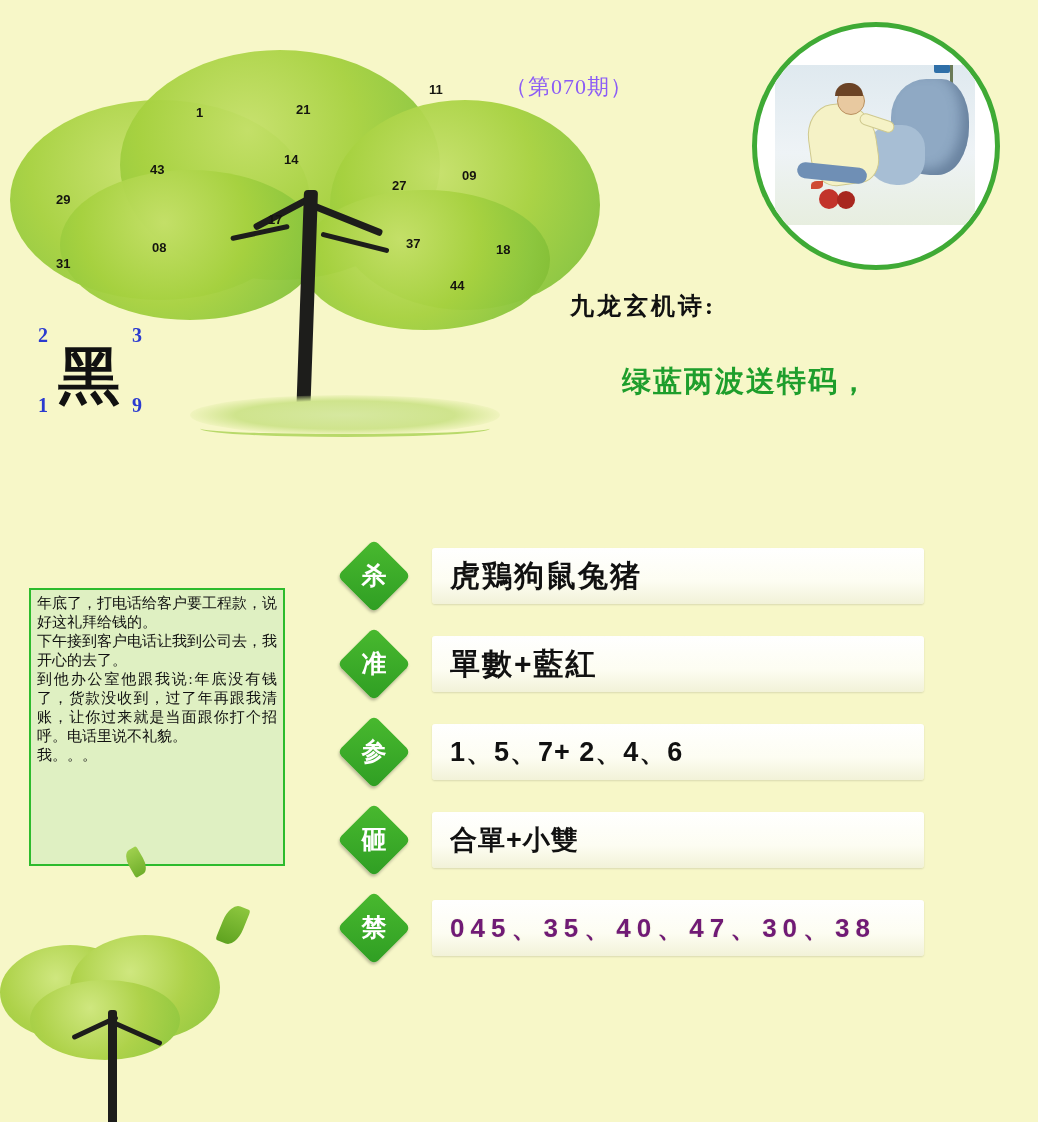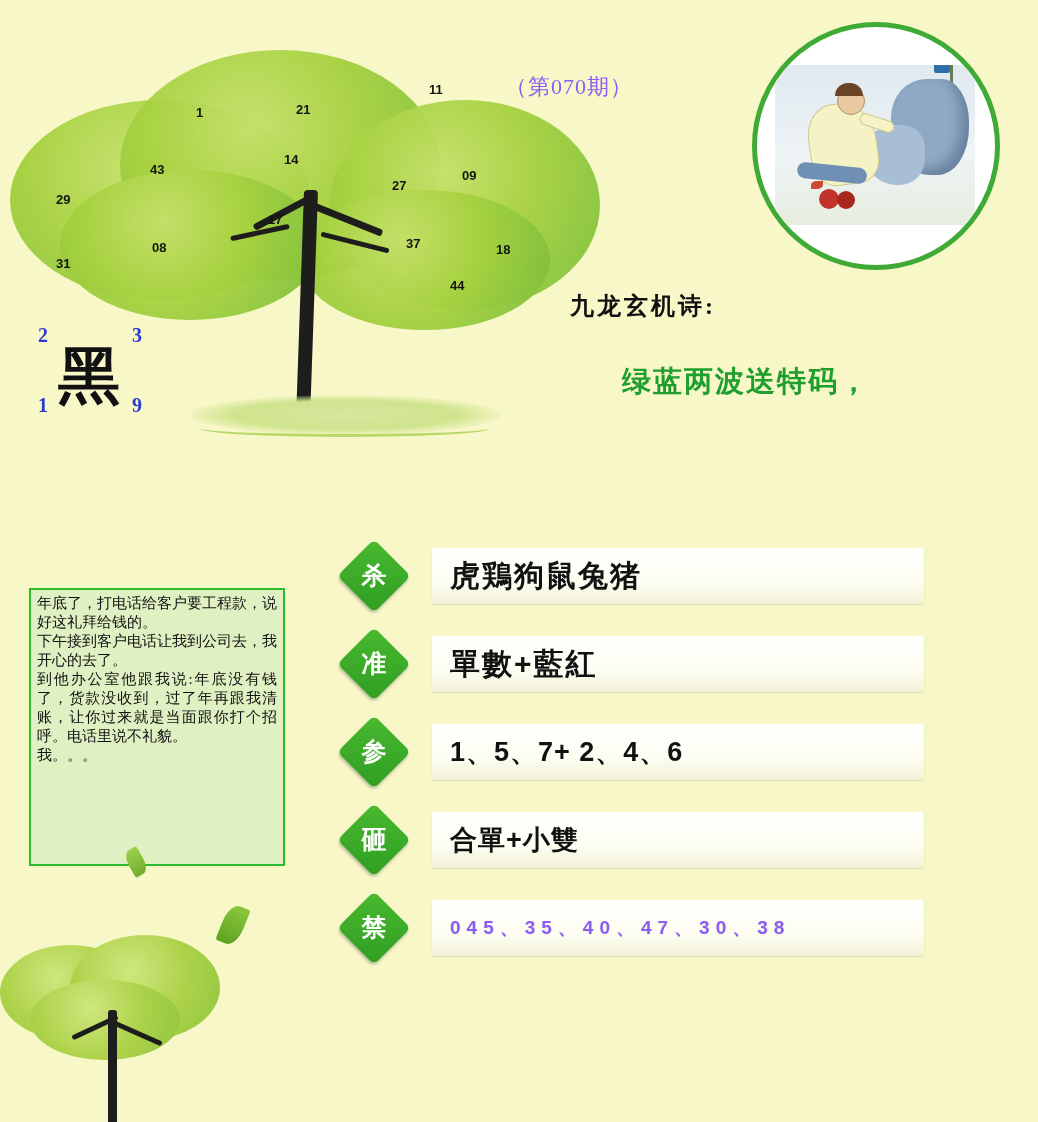--- a/index.html
+++ b/index.html
@@ -186,21 +186,21 @@
   }
   .bar-text{
     position:absolute;left:102px;top:8px;width:474px;height:56px;
     line-height:56px;
     font-size:30px;font-weight:bold;color:#111;
     font-family:Liberation Sans, sans-serif;
     letter-spacing:2px;
     white-space:nowrap;
     overflow:hidden;
   }
-  .bar-text.faded{color:#8b5cf6;text-shadow:0 0 2px #e8e8cf;letter-spacing:6px;font-size:19px;}
+  .bar-text.faded{color:#701a75;text-shadow:0 0 2px #e8e8cf;letter-spacing:6px;font-size:26px;}
   .bar-text.small{font-size:27px;letter-spacing:1px;}
 
   
   .small-tree{position:absolute;left:0px;top:935px;width:250px;height:190px;}
   .s-canopy{
     position:absolute;border-radius:50%;
     background:radial-gradient(circle at 40% 35%, #cfe77f 0%, #aed24a 50%, #8cc63e 100%);
   }
   .sc1{left:0px;top:10px;width:140px;height:95px;}
   .sc2{left:70px;top:0px;width:150px;height:105px;}

